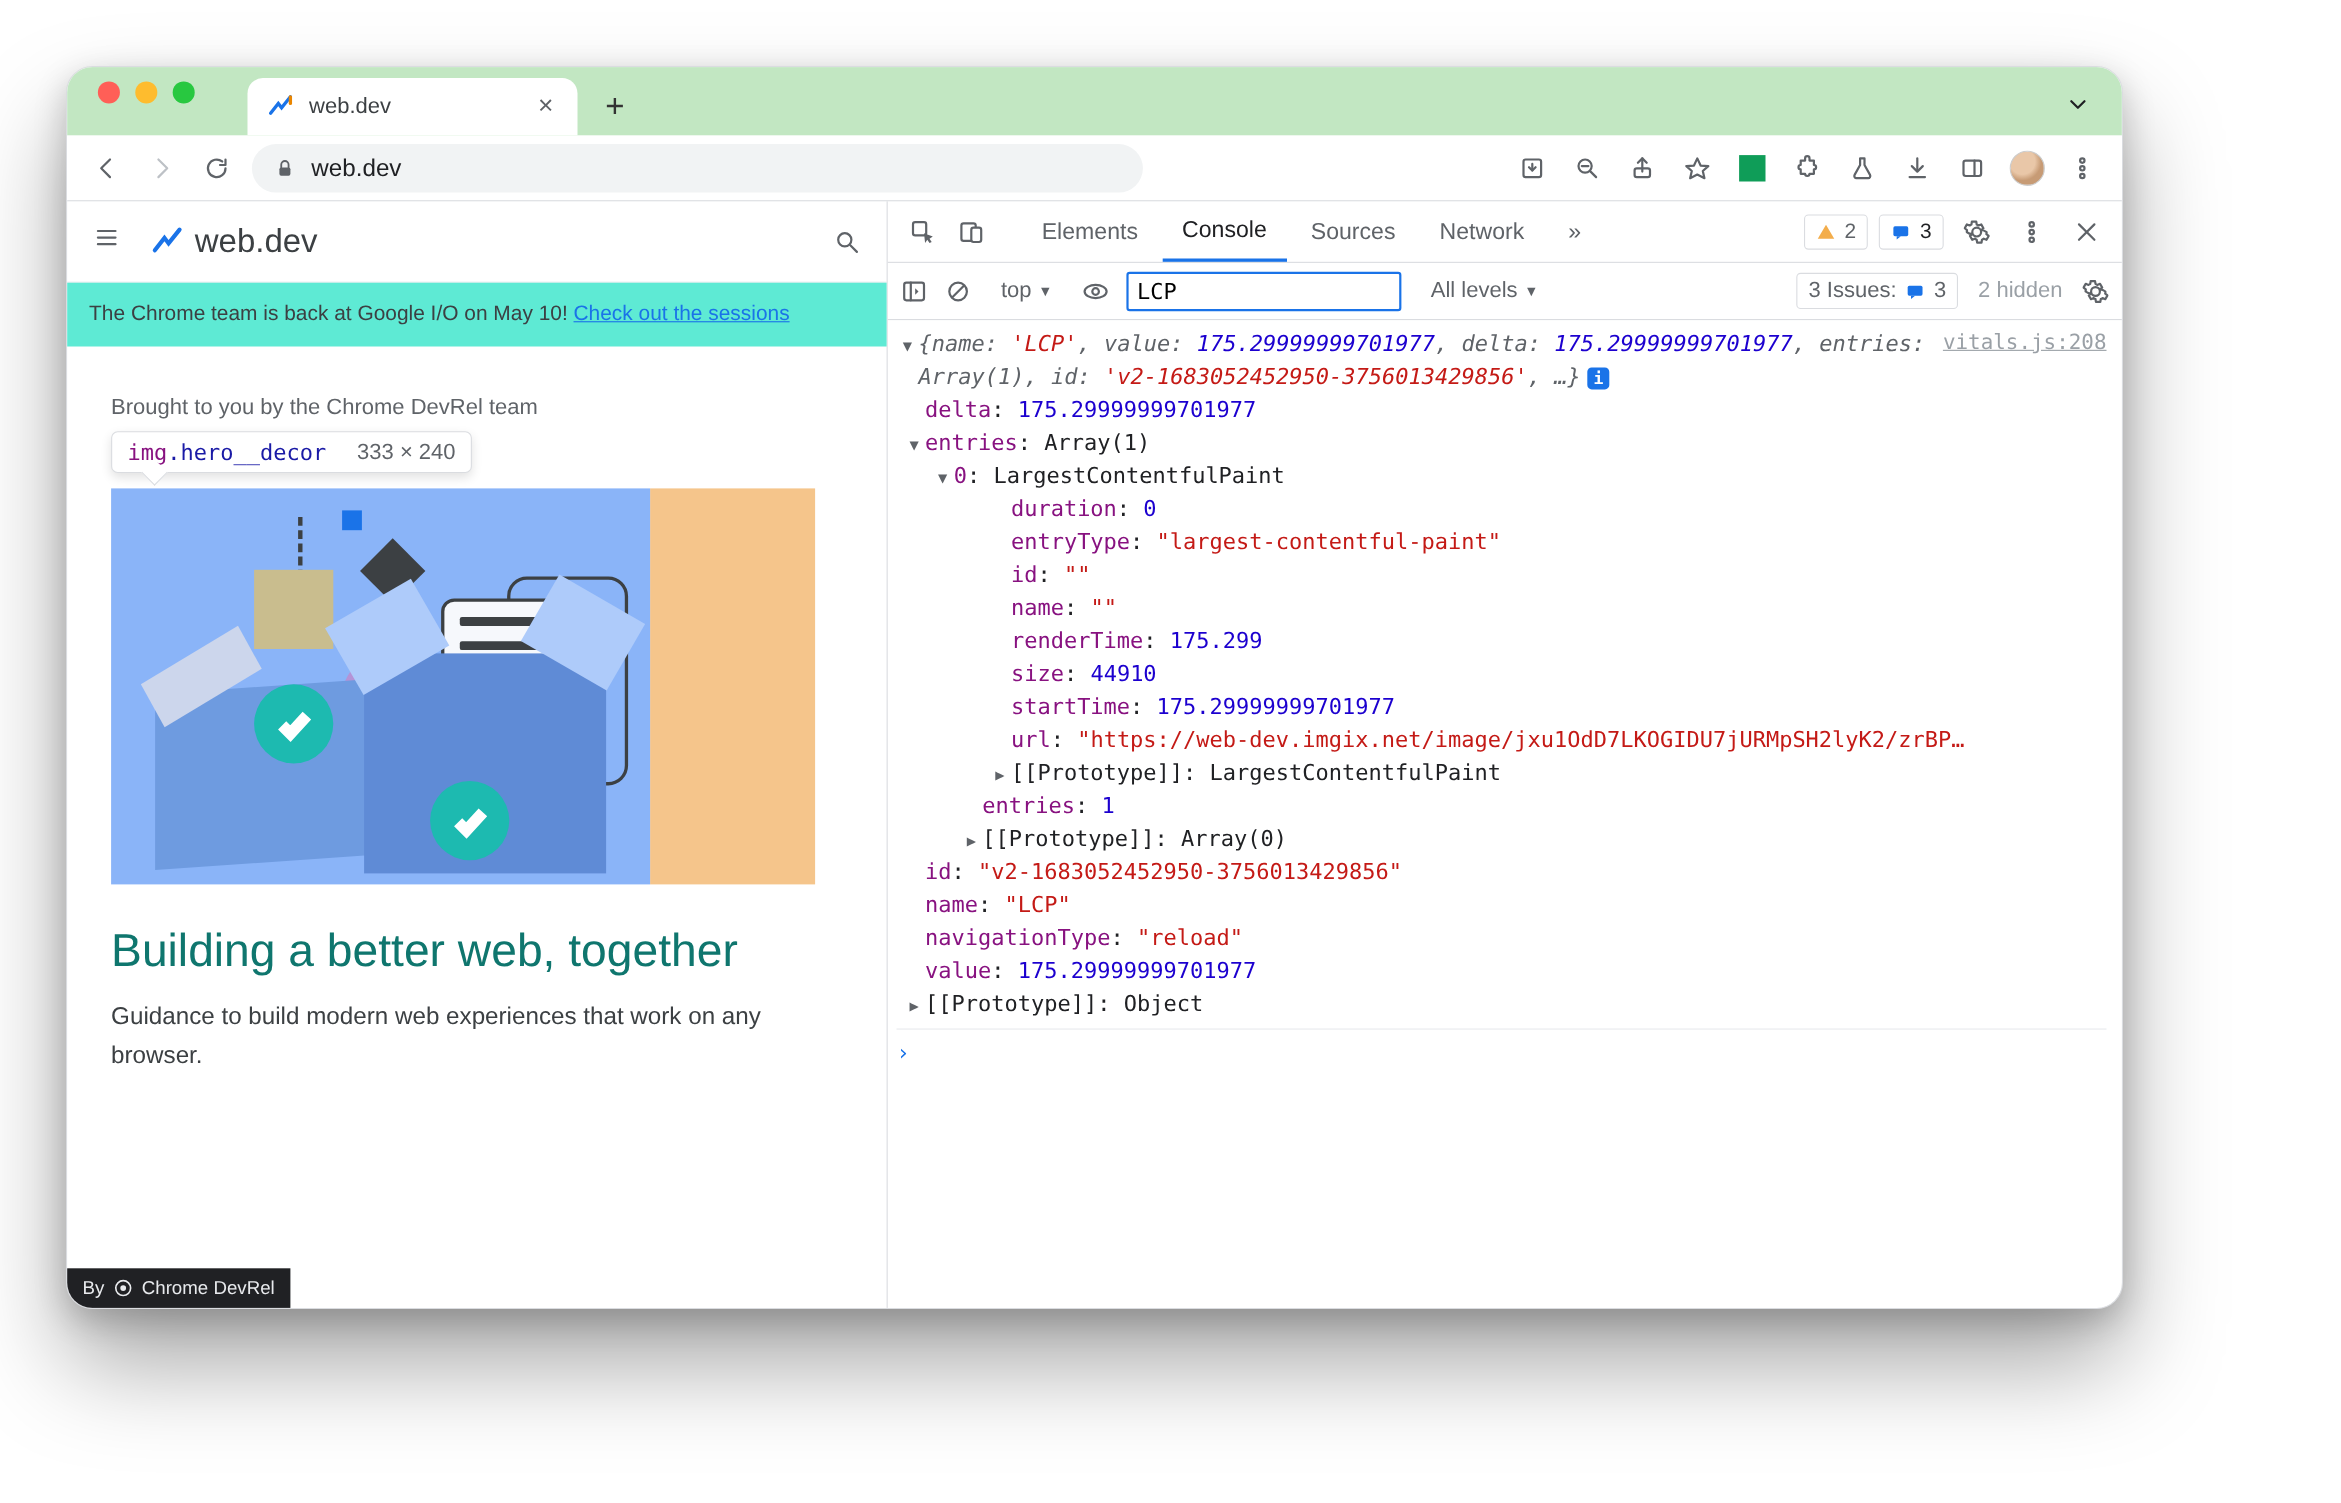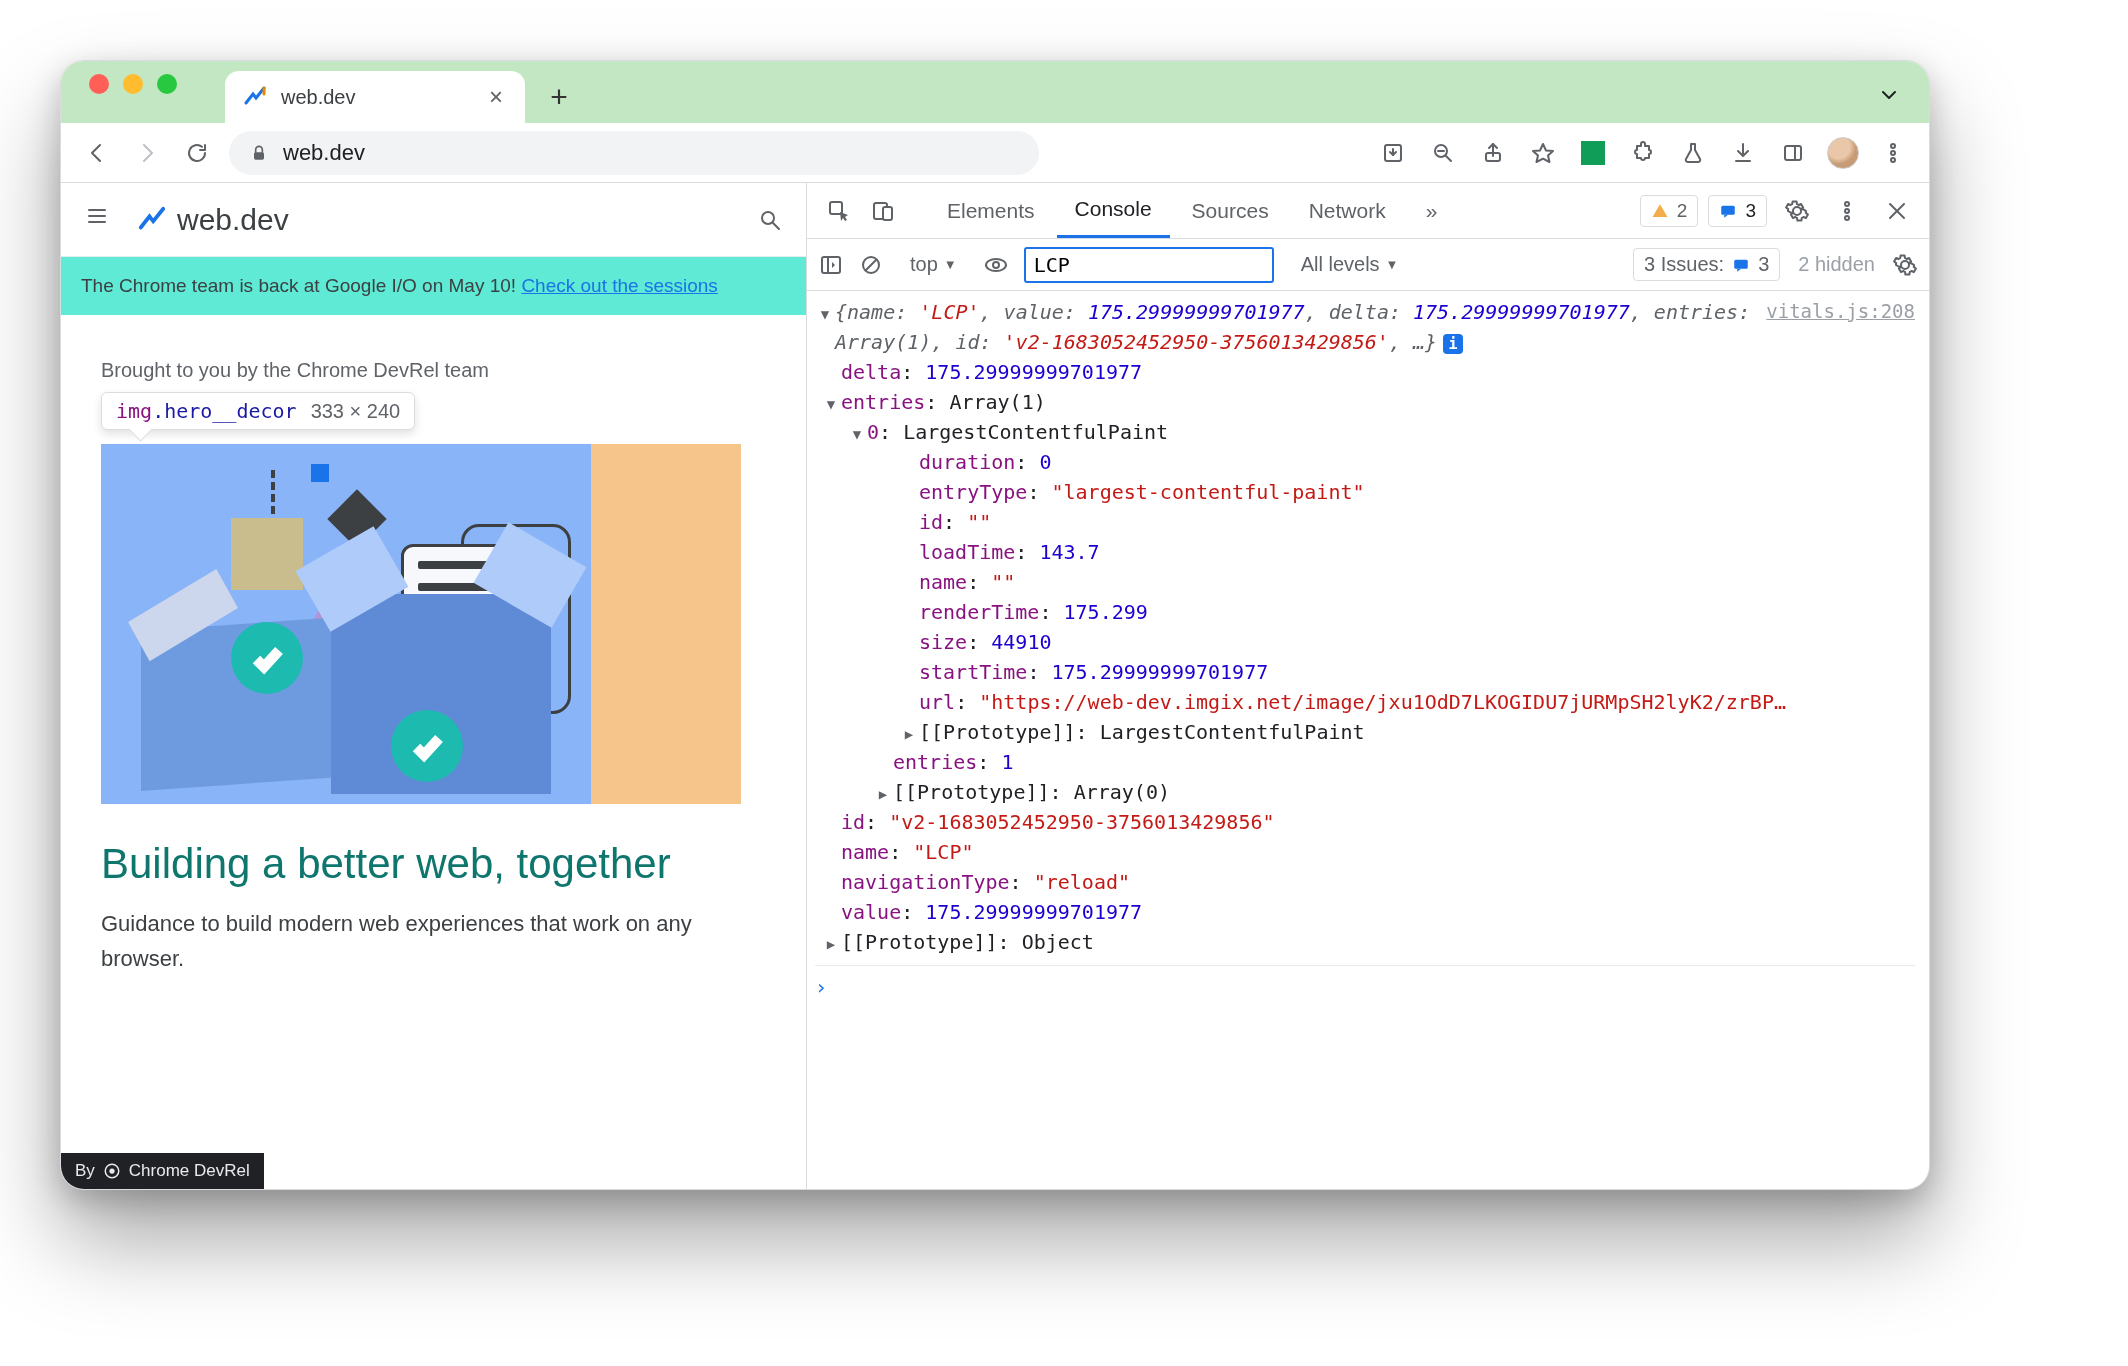--- a/index.html
+++ b/index.html
@@ -38,21 +38,21 @@
 
   
   .site-header { height:74px; display:flex; align-items:center; padding:0 24px; gap:20px; border-bottom:1px solid #e8eaed;}
   .hamb { width:32px; height:32px; color:#5f6368;}
   .site-logo { display:flex; align-items:center; gap:10px; color:#3c4043; font-size:30px; font-weight:500;}
   .site-header .search { margin-left:auto; color:#5f6368;}
   .banner { background:#5eead4; color:#3c4043; font-size:19px; padding:18px 20px;}
   .banner a { color:#1a73e8; text-decoration:underline;}
   .hero-wrap { padding: 44px 40px 0 40px;}
   .subtitle { color:#5f6368; font-size:20px; margin-bottom:10px;}
-  .inspect-tip { position:relative; display:inline-flex; align-items:center; background:#fff; border:1px solid #dadce0; border-radius:6px; padding:6px 14px; box-shadow:0 4px 10px rgba(0,0,0,.12); gap:14px; margin-bottom:14px;}
+  .inspect-tip { position:relative; display:inline-flex; align-items:center; background:#fff; border:1px solid #dadce0; border-radius:6px; padding:6px 14px; box-shadow:0 4px 10px rgba(0,0,0,.12); gap:28px; margin-bottom:14px;}
   .inspect-tip::after{ content:""; position:absolute; left:30px; bottom:-9px; width:16px;height:16px; background:#fff; border-right:1px solid #dadce0; border-bottom:1px solid #dadce0; transform:rotate(45deg);}
   .inspect-tip .sel { font-family: ui-monospace, Menlo, monospace; font-size:20px;}
   .inspect-tip .sel .tag { color:#881280;} .inspect-tip .sel .cls{color:#1a1aa6;}
   .inspect-tip .dim { color:#5f6368; font-size:20px;}
   .hero-img { width:640px; height:360px; display:flex; }
   .hero-main { flex:1; background:#8ab4f8; position:relative; overflow:hidden;}
   .hero-side { width:150px; background:#f5c58b;}
   .h1 { font-family: "Google Sans", -apple-system, Arial, sans-serif; font-size:42px; font-weight:400; color:#0f766e; margin:36px 0 18px 0;}
   .lead { font-size:22px; color:#3c4043; line-height:1.6;}
   .devrel-badge { position:absolute; left:0; bottom:0; background:#202124; color:#e8eaed; font-size:17px; padding:8px 14px; display:flex; align-items:center; gap:8px;}
@@ -431,21 +431,20 @@
               <span class="tw open"></span>
               <span><span class="k">entries</span>: <span class="bl">Array(1)</span></span>
             </div>
         <div class="row i2" style="padding-left:32px">
               <span class="tw open"></span>
               <span><span class="k">0</span>: <span class="bl">LargestContentfulPaint</span></span>
             </div>
         <div class="ind i4"><span class="k">duration</span>: <span class="n">0</span></div>
         <div class="ind i4"><span class="k">entryType</span>: <span class="s">"largest-contentful-paint"</span></div>
         <div class="ind i4"><span class="k">id</span>: <span class="s">""</span></div>
-        <div class="ind i4"><span class="k">loadTime</span>: <span class="n">143.7</span></div>
         <div class="ind i4"><span class="k">name</span>: <span class="s">""</span></div>
         <div class="ind i4"><span class="k">renderTime</span>: <span class="n">175.299</span></div>
         <div class="ind i4"><span class="k">size</span>: <span class="n">44910</span></div>
         <div class="ind i4"><span class="k">startTime</span>: <span class="n">175.29999999701977</span></div>
         <div class="ind i4"><span class="k">url</span>: <span class="s">"https://web-dev.imgix.net/image/jxu1OdD7LKOGIDU7jURMpSH2lyK2/zrBP…</span></div>
         <div class="row" style="padding-left:84px">
               <span class="tw closed"></span>
               <span><span class="bl">[[Prototype]]</span>: <span class="bl">LargestContentfulPaint</span></span>
             </div>
         <div class="ind i3"><span class="k">entries</span>: <span class="n">1</span></div>

